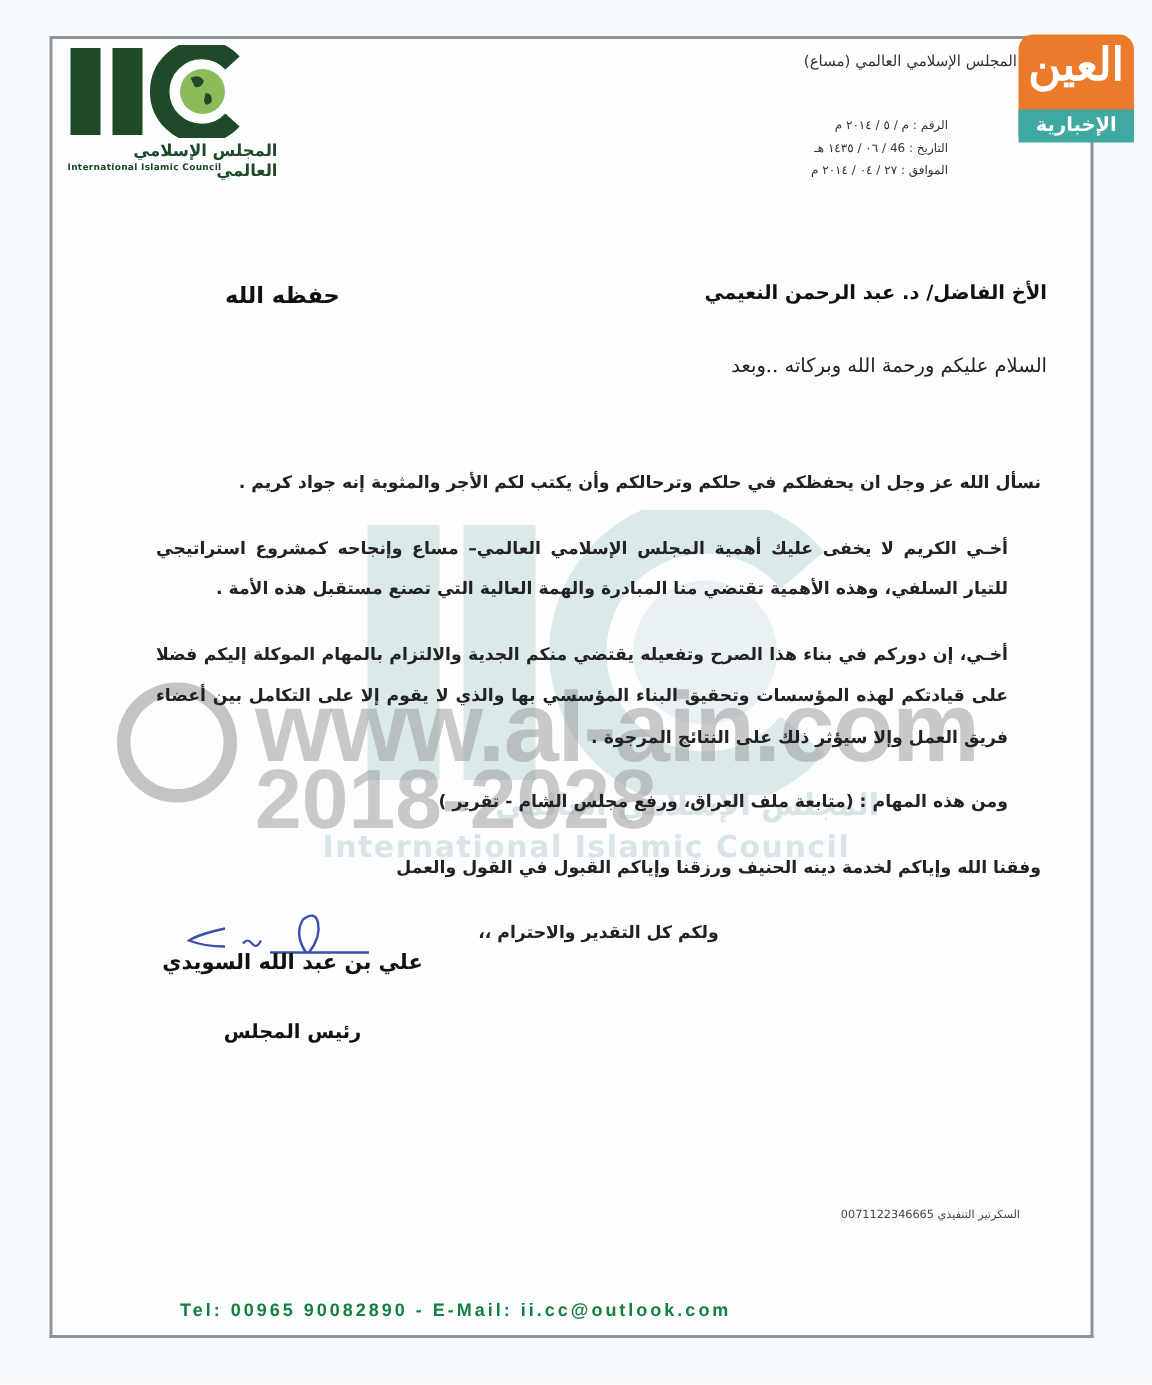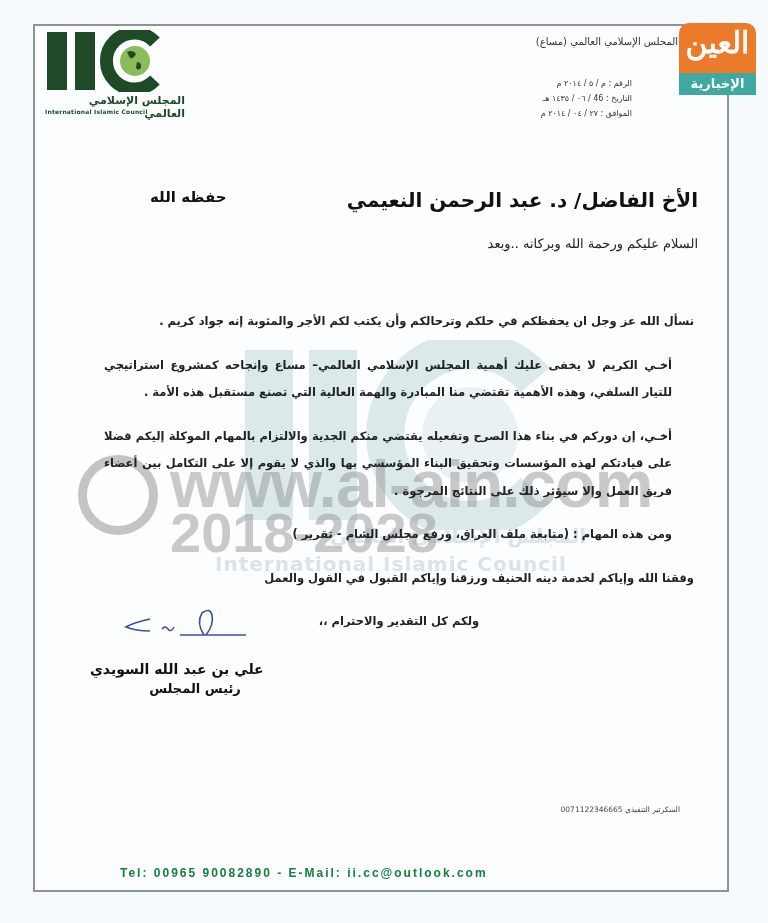--- a/index.html
+++ b/index.html
@@ -30,31 +30,31 @@
 
     .watermark-iic { position:absolute; left:245px; top:340px; width:300px; height:230px; opacity:0.5; }
     .wm-bar { position:absolute; top:10px; width:48px; height:170px; background:#bcd6d9; }
     .wm-c { position:absolute; left:120px; top:0; width:200px; height:190px; }
     .wm-en { position:absolute; left:215px; top:552px; font-size:20px; color:#d9e4e6; font-weight:bold; letter-spacing:1px; }
     .wm-ar { position:absolute; left:330px; top:524px; font-size:20px; color:#d9e4e6; font-weight:bold; direction:rtl; }
     .wm-copy { position:absolute; left:78px; top:455px; width:80px; height:80px; border:9px solid rgba(150,150,150,0.55); border-radius:50%; box-sizing:border-box; }
     .wm-url { position:absolute; left:170px; top:446px; font-size:66px; font-weight:bold; color:rgba(150,150,150,0.5); letter-spacing:-1px; white-space:nowrap; font-family:"Liberation Sans", sans-serif; }
     .wm-years { position:absolute; left:170px; top:500px; font-size:56px; font-weight:bold; color:rgba(150,150,150,0.5); white-space:nowrap; font-family:"Liberation Sans", sans-serif; }
 
-    .recipient { position:absolute; right:70px; top:188px; font-size:20px; font-weight:bold; color:#111; direction:rtl; }
+    .recipient { position:absolute; right:70px; top:188px; font-size:13px; font-weight:bold; color:#111; direction:rtl; }
     .honorific { position:absolute; left:150px; top:188px; font-size:15px; font-weight:bold; color:#111; direction:rtl;text-align:right; }
     .greeting { position:absolute; right:70px; top:236px; font-size:13px; color:#222; direction:rtl; font-family:"DejaVu Serif", serif; }
 
     .body { position:absolute; left:88px; width:622px; top:292px; direction:rtl; text-align:justify; font-size:11.5px; font-weight:bold; color:#222; line-height:27.5px; }
     .body p { margin:16px; }
     .indent { padding-right:22px; }
     .center { text-align:center; }
 
     .sign-scribble { position:absolute; left:118px; top:605px; width:140px; height:40px; }
-    .signer-name { position:absolute; left:90px; top:661px; width:210px; text-align:left; font-size:14px; font-weight:bold; color:#111; direction:rtl; }
+    .signer-name { position:absolute; left:90px; top:634px; width:210px; text-align:center; font-size:14px; font-weight:bold; color:#111; direction:rtl; }
     .signer-title { position:absolute; left:90px; top:681px; width:210px; text-align:center; font-size:13px; font-weight:bold; color:#111; direction:rtl; }
 
     .fax-line { position:absolute; right:88px; top:805px; font-size:7.5px; color:#444; direction:rtl; }
     .footer { position:absolute; left:120px; top:866px; width:530px; font-size:12px; font-weight:bold; color:#15803d; letter-spacing:2px; font-family:"Liberation Sans", sans-serif; white-space:nowrap; }
     .footer-rule { position:absolute; left:33px; top:890px; width:696px; height:2px; background:#8e9496; }
   </style>
 </head>
 <body>
 
 <div class="frame"></div>

